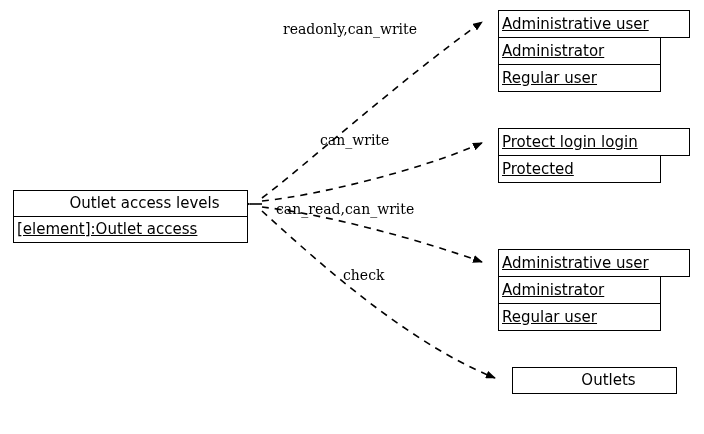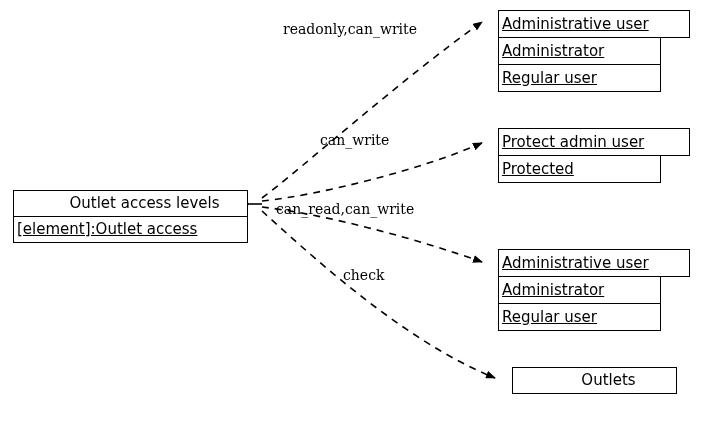--- a/index.html
+++ b/index.html
@@ -91,21 +91,21 @@
     <div class="row left-text" style="left:0; top:26px; width:235px; height:27px;">[element]:Outlet access</div>
   </div>
 
   <div class="node" style="left:498px; top:10px; width:192px; height:82px;">
     <div class="row left-text" style="left:0; top:0; width:192px; height:28px;">Administrative user</div>
     <div class="row left-text" style="left:0; top:27px; width:163px; height:28px;">Administrator</div>
     <div class="row left-text" style="left:0; top:54px; width:163px; height:28px;">Regular user</div>
   </div>
 
   <div class="node" style="left:498px; top:128px; width:192px; height:82px;">
-    <div class="row left-text" style="left:0; top:0; width:192px; height:28px;">Protect admin user</div>
+    <div class="row left-text" style="left:0; top:0; width:192px; height:28px;">Protect login login</div>
     <div class="row left-text" style="left:0; top:27px; width:163px; height:28px;">Protected</div>
   </div>
 
   <div class="node" style="left:498px; top:249px; width:192px; height:82px;">
     <div class="row left-text" style="left:0; top:0; width:192px; height:28px;">Administrative user</div>
     <div class="row left-text" style="left:0; top:27px; width:163px; height:28px;">Administrator</div>
     <div class="row left-text" style="left:0; top:54px; width:163px; height:28px;">Regular user</div>
   </div>
 
   <div class="node" style="left:512px; top:367px; width:180px; height:53px;">

